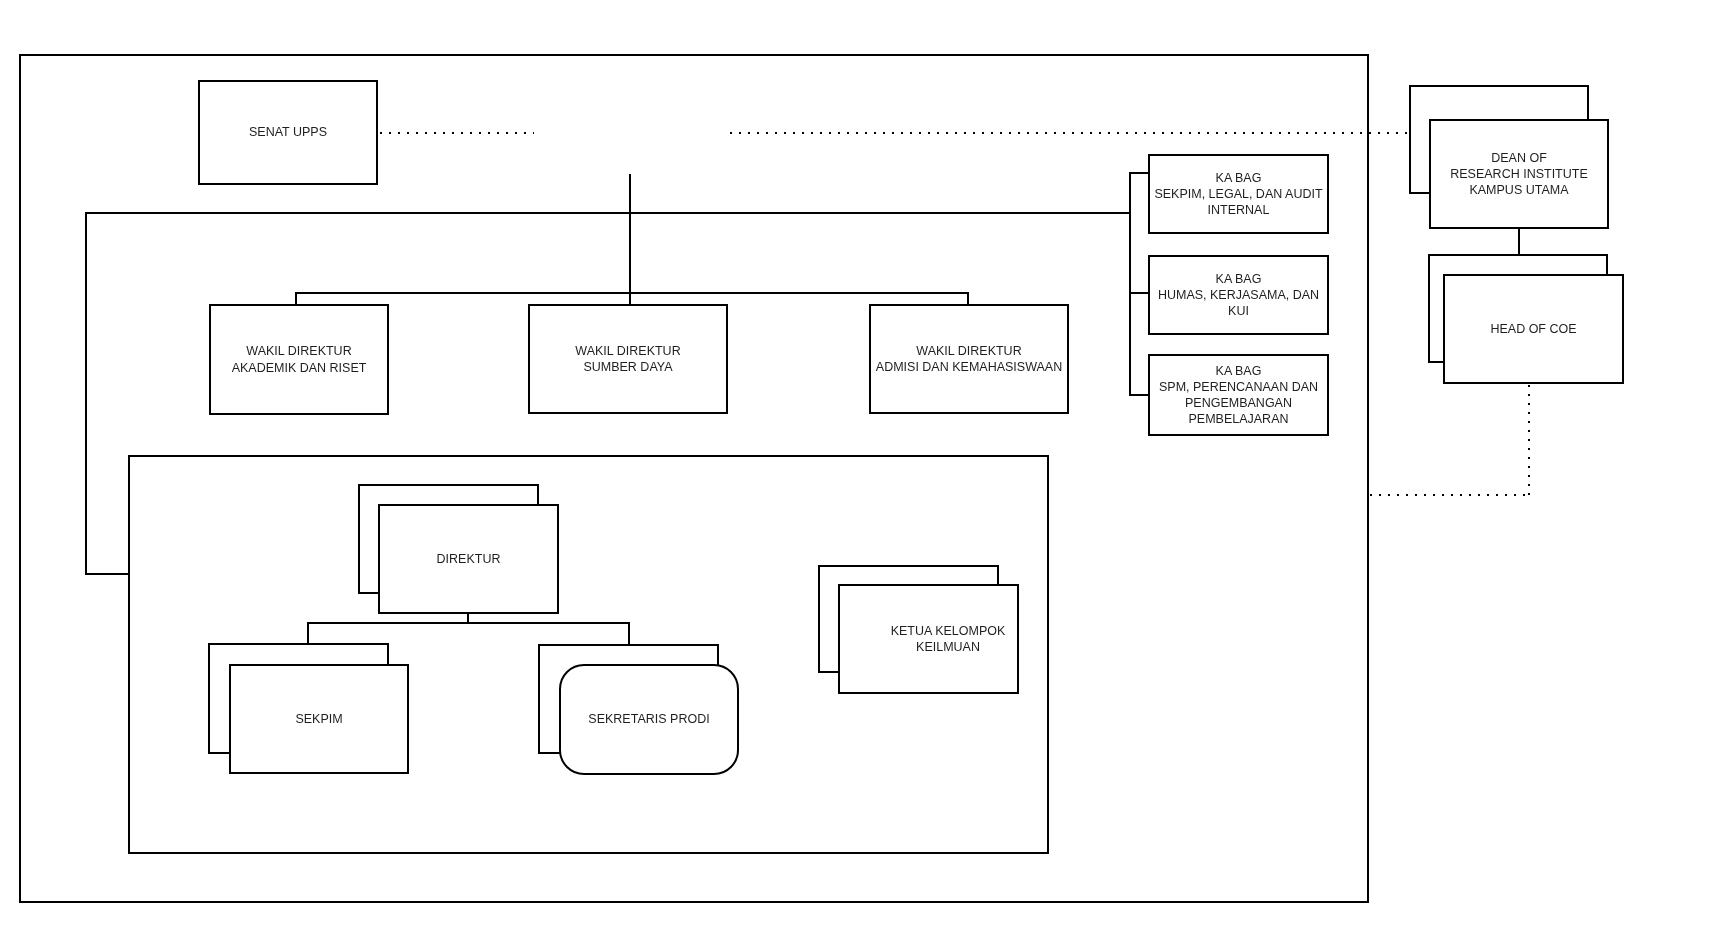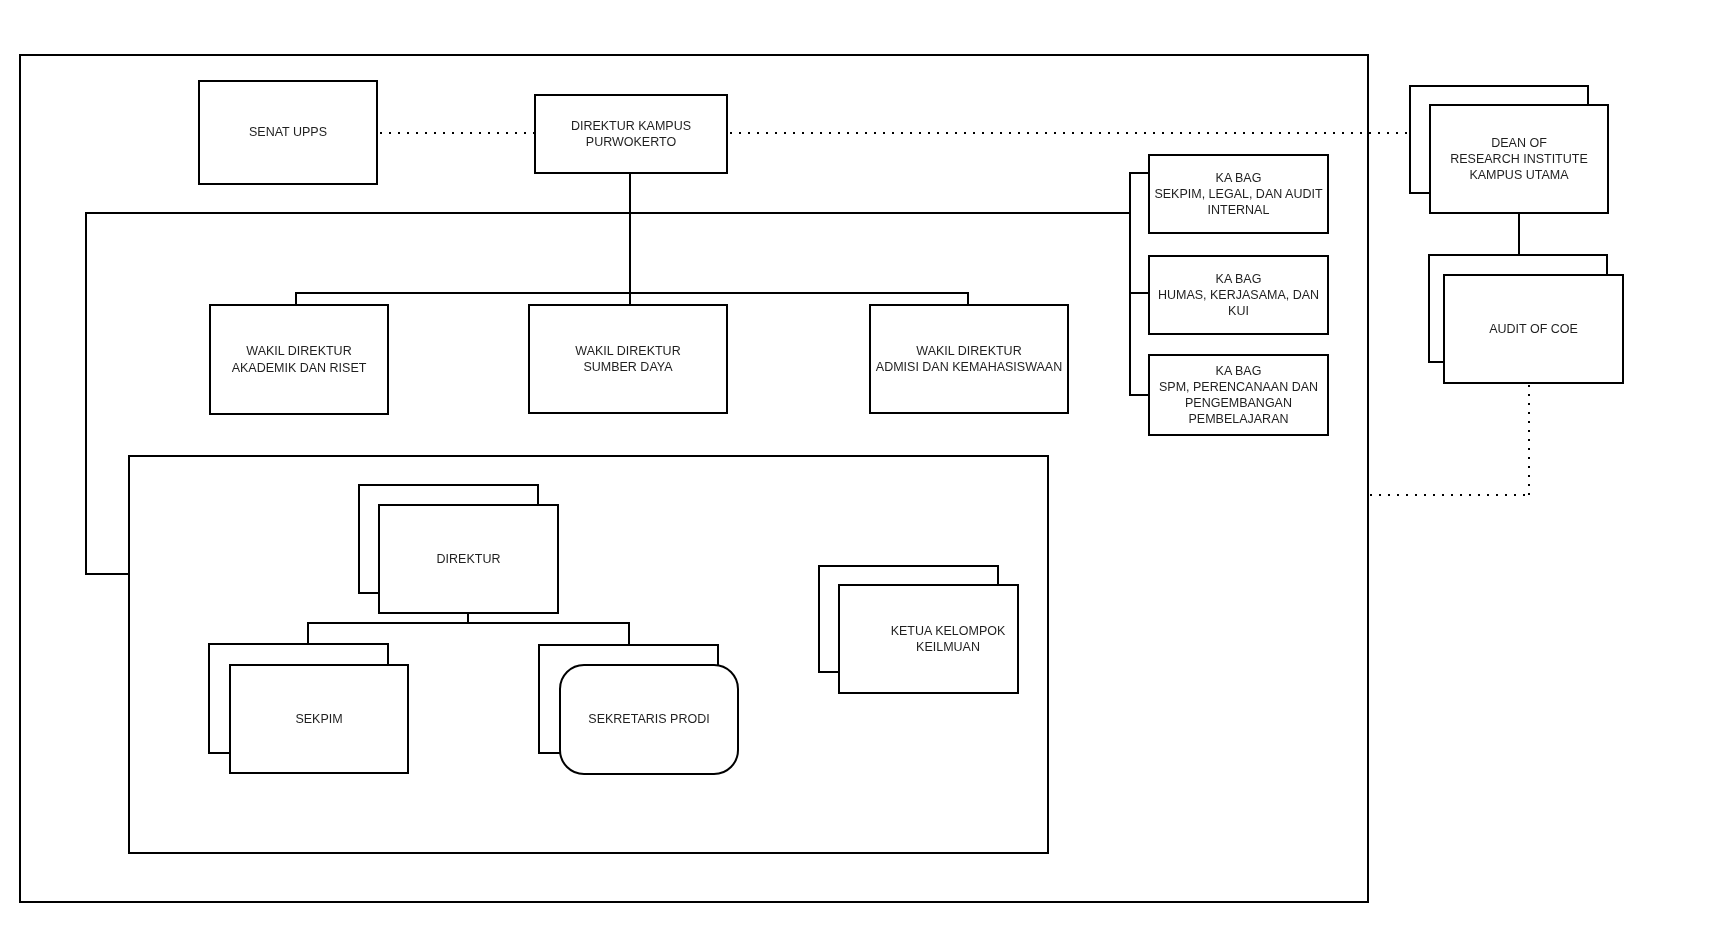--- a/index.html
+++ b/index.html
@@ -80,22 +80,20 @@
   <div class="line-v" style="left:307px; top:622px; height:22px;"></div>
   <div class="line-v" style="left:628px; top:622px; height:23px;"></div>
 
   <div class="dot-h" style="left:380px; top:132px; width:154px;"></div>
   <div class="dot-h" style="left:730px; top:132px; width:679px;"></div>
   <div class="dot-v" style="left:1528px; top:385px; height:111px;"></div>
   <div class="dot-h" style="left:1370px; top:494px; width:160px;"></div>
 
   <div class="box" style="left:198px; top:80px; width:180px; height:105px;">SENAT UPPS</div>
 
-  <div class="box" style="left:534px; top:94px; width:194px; height:80px;">DIREKTUR KAMPUS
-PURWOKERTO</div>
 
   <div class="box" style="left:209px; top:304px; width:180px; height:111px;">WAKIL DIREKTUR
 AKADEMIK DAN RISET</div>
 
   <div class="box" style="left:528px; top:304px; width:200px; height:110px;">WAKIL DIREKTUR
 SUMBER DAYA</div>
 
   <div class="box" style="left:869px; top:304px; width:200px; height:110px;">WAKIL DIREKTUR
 ADMISI DAN KEMAHASISWAAN</div>
 
@@ -107,28 +105,28 @@
 HUMAS, KERJASAMA, DAN
 KUI</div>
 
   <div class="box" style="left:1148px; top:354px; width:181px; height:82px;">KA BAG
 SPM, PERENCANAAN DAN
 PENGEMBANGAN
 PEMBELAJARAN</div>
 
   <div>
     <div class="backbox" style="left:1409px; top:85px; width:180px; height:109px;"></div>
-    <div class="box" style="left:1429px; top:104px; width:180px; height:110px;">DEAN OF
+    <div class="box" style="left:1429px; top:119px; width:180px; height:110px;">DEAN OF
 RESEARCH INSTITUTE
 KAMPUS UTAMA</div>
   </div>
 
   <div>
     <div class="backbox" style="left:1428px; top:254px; width:180px; height:109px;"></div>
-    <div class="box" style="left:1443px; top:274px; width:181px; height:110px;">AUDIT OF COE</div>
+    <div class="box" style="left:1443px; top:274px; width:181px; height:110px;">HEAD OF COE</div>
   </div>
 
   <div>
     <div class="backbox" style="left:358px; top:484px; width:181px; height:110px;"></div>
     <div class="box" style="left:378px; top:504px; width:181px; height:110px;">DIREKTUR</div>
   </div>
 
   <div>
     <div class="backbox" style="left:208px; top:643px; width:181px; height:111px;"></div>
     <div class="box" style="left:229px; top:664px; width:180px; height:110px;">SEKPIM</div>

